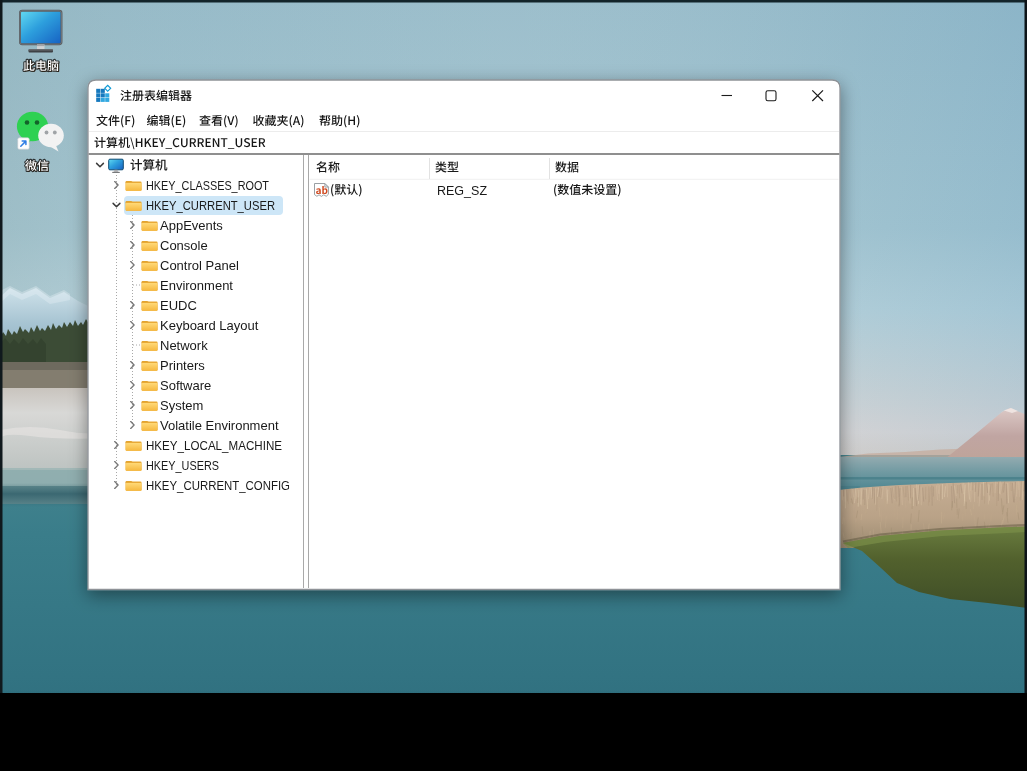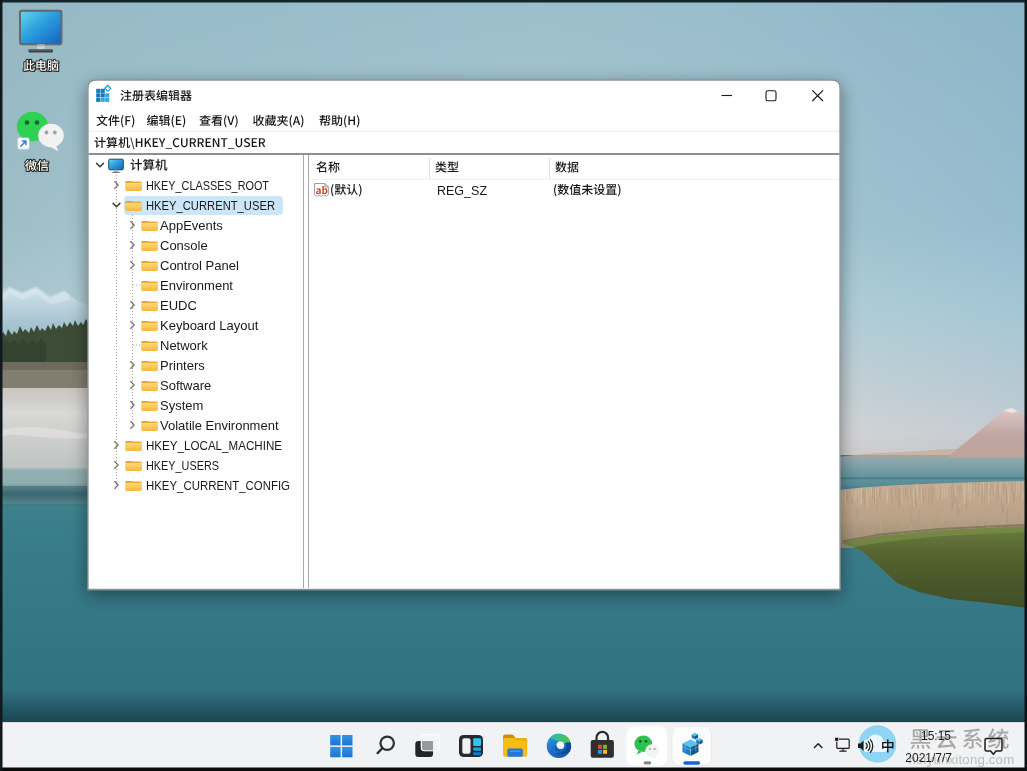--- a/index.html
+++ b/index.html
@@ -1,14 +1,14 @@
 <!DOCTYPE html>
 <html><head><meta charset="utf-8"><style>
 html,body{margin:0;padding:0;background:#000;}
-#s{position:relative;width:1027px;height:771px;overflow:hidden;font-family:"Liberation Sans",sans-serif;}
+#s{position:relative;width:1027px;height:693px;overflow:hidden;font-family:"Liberation Sans",sans-serif;}
 </style></head><body>
 <div id="s"><svg width="1027" height="771" viewBox="0 0 1027 771">
 <defs>
 <linearGradient id="sky" x1="0" y1="0" x2="0" y2="1">
  <stop offset="0" stop-color="#97bbc9"></stop>
           <stop offset="0.5" stop-color="#a4c5d0"></stop>
  <stop offset="0.68" stop-color="#b5d0d9"></stop>
           <stop offset="0.86" stop-color="#cdd4d6"></stop>
  <stop offset="0.95" stop-color="#dcd7d6"></stop>
           <stop offset="1" stop-color="#d9d1cb"></stop>

